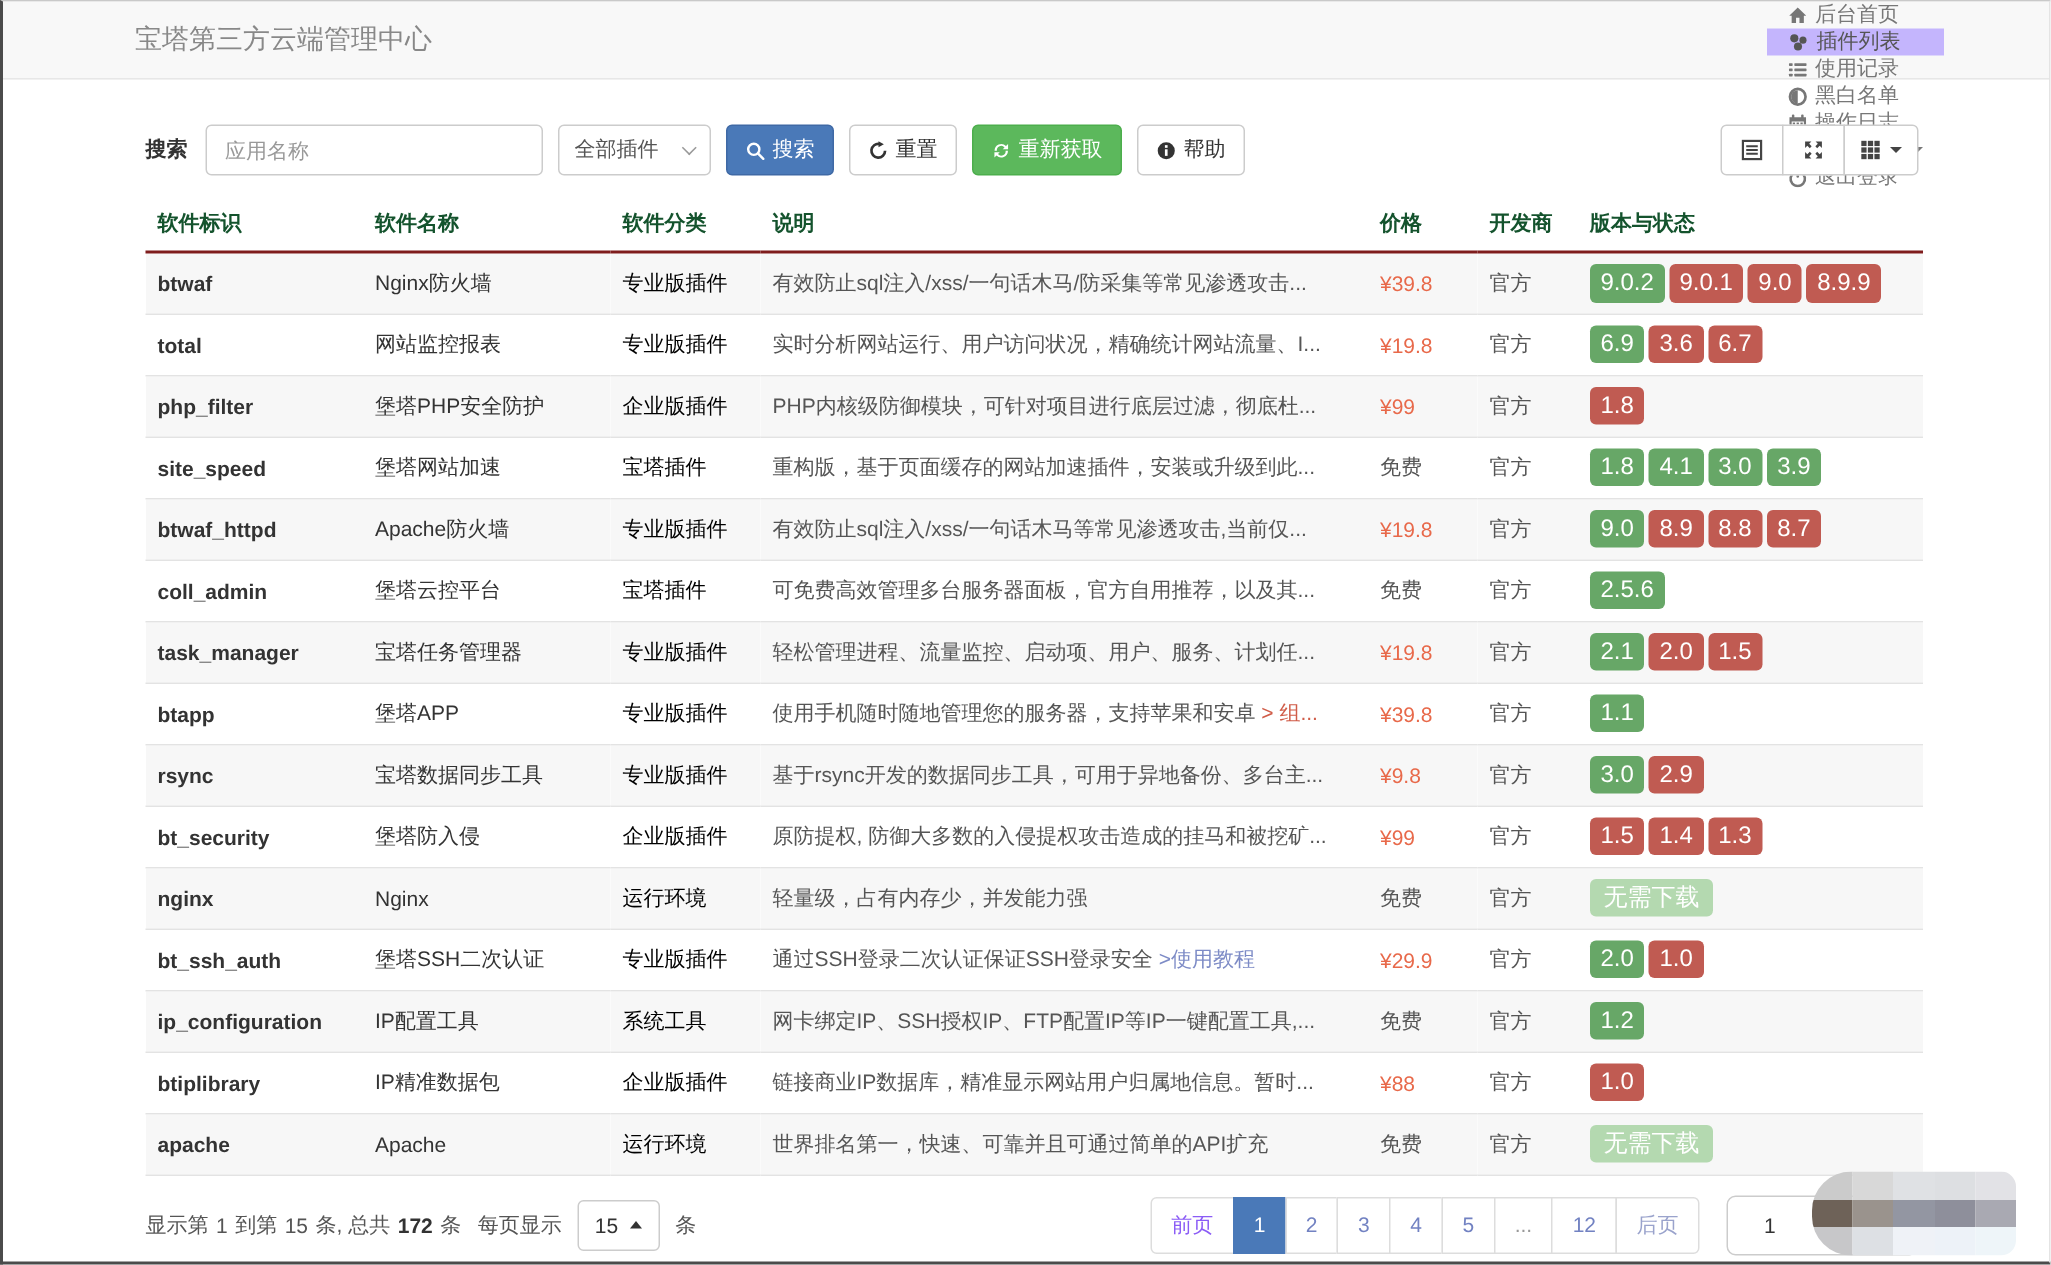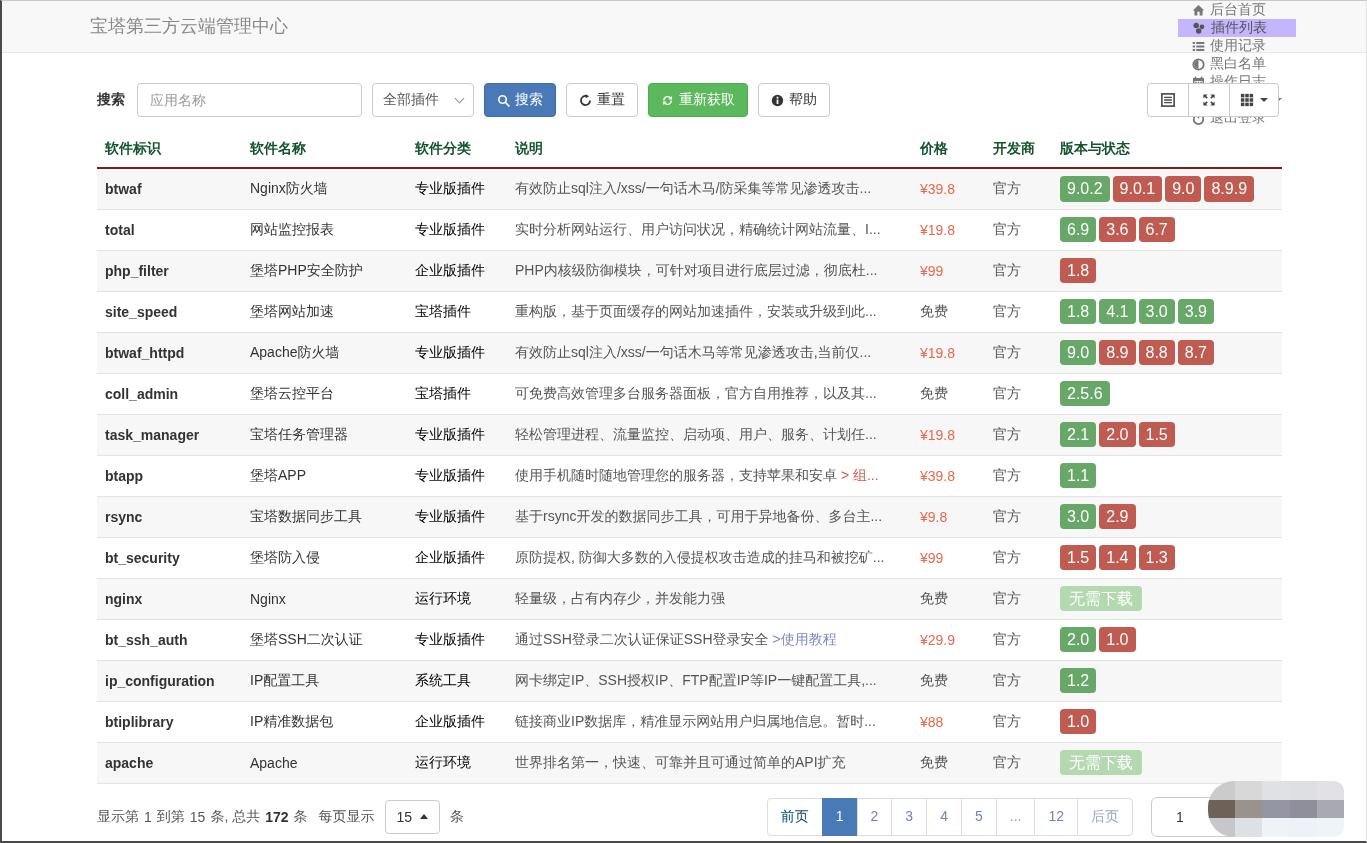--- a/index.html
+++ b/index.html
@@ -80,21 +80,21 @@
   .perpage-btn { height:34px; border:1px solid #ccc; background:#fff; border-radius:4px;
     padding:0 11px; display:inline-flex; align-items:center; gap:8px; font-size:14px;
     color:#333; margin:0 5px; cursor:pointer; font-family:inherit; }
   .footer-right { display:flex; align-items:center; }
   .pagination { display:flex; list-style:none; margin:0; padding:0; }
   .page-item { min-width:20px; text-align:center; padding:9px 13px; border:1px solid #ddd;
     margin-left:-1px; background:#fff; color:#7282c2; font-size:14px; cursor:pointer; }
   .page-item:first-child { border-radius:4px 0 0 4px; margin-left:0; }
   .page-item:last-child  { border-radius:0 4px 4px 0; }
   .page-item.active   { background:#4a79b8; border-color:#4a79b8; color:#fff; }
-  .page-item.disabled { color:#0c4a6e; cursor:default; }
+  .page-item.disabled { color:#8b5cf6; cursor:default; }
   .page-item.ellipsis { color:#999; cursor:default; }
   .page-item.muted    { color:#9aa3cc;text-align:right; }
   .jump-input { width:128px; height:40px; border:1px solid #ccc; border-radius:6px;
     margin-left:18px; font-size:14px; color:#333; padding:0 12px 0 24px; outline:none; font-family:inherit; }
   
   .censor { position:absolute; right:22px; bottom:4px; width:136px; height:56px;
     display:grid; grid-template-columns:repeat(5,1fr); grid-template-rows:repeat(3,1fr);
     border-radius:26px 10px 10px 26px; overflow:hidden; z-index:5; }
 </style>
 </head>

